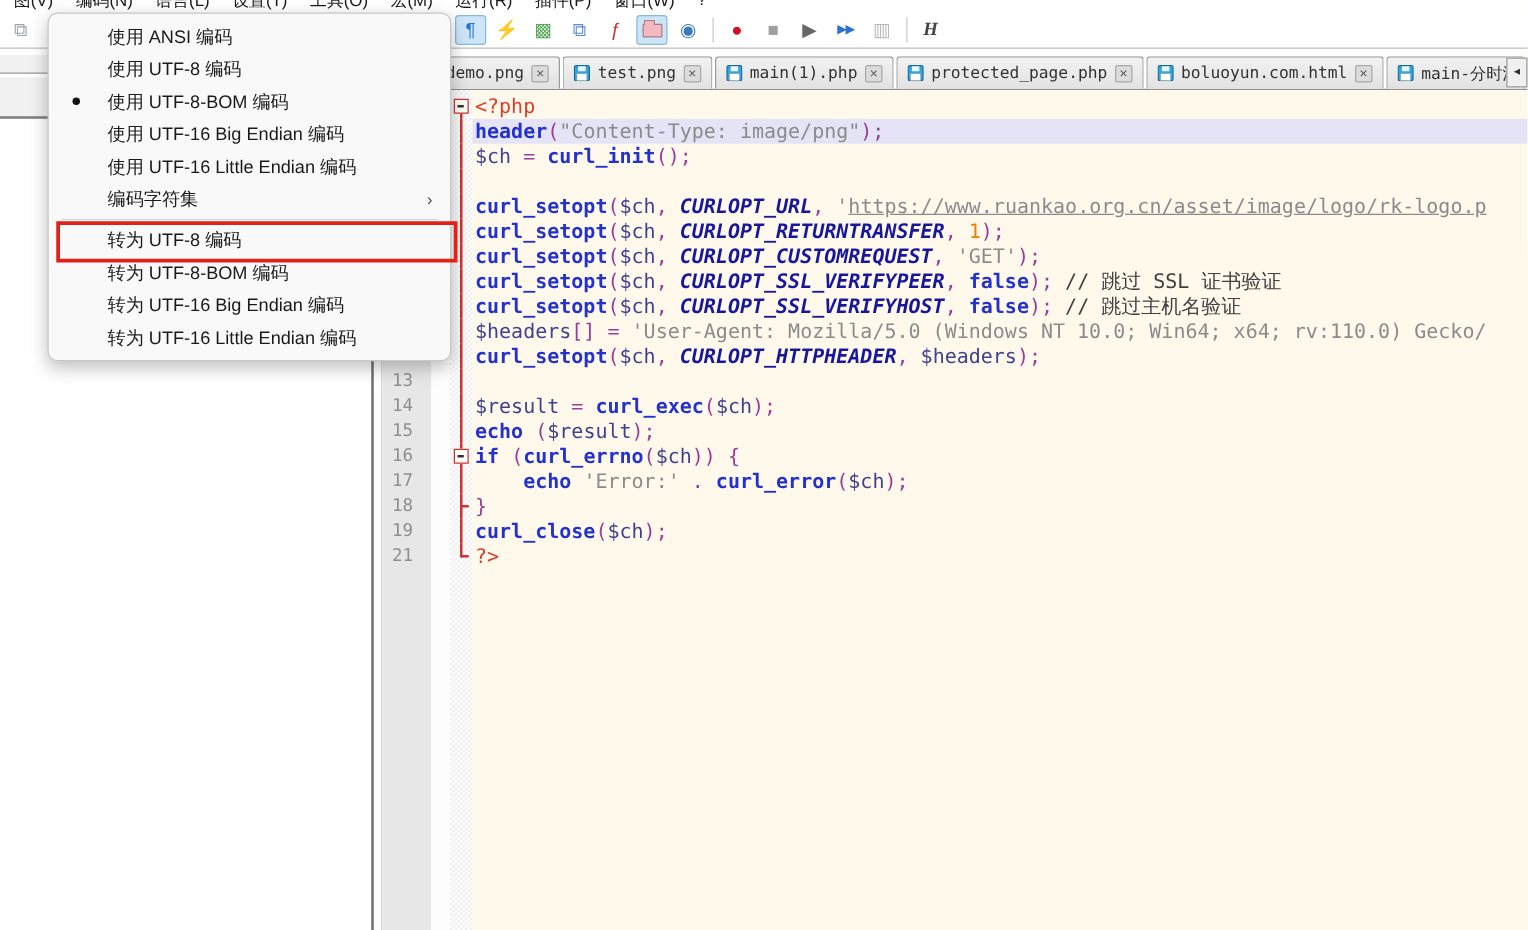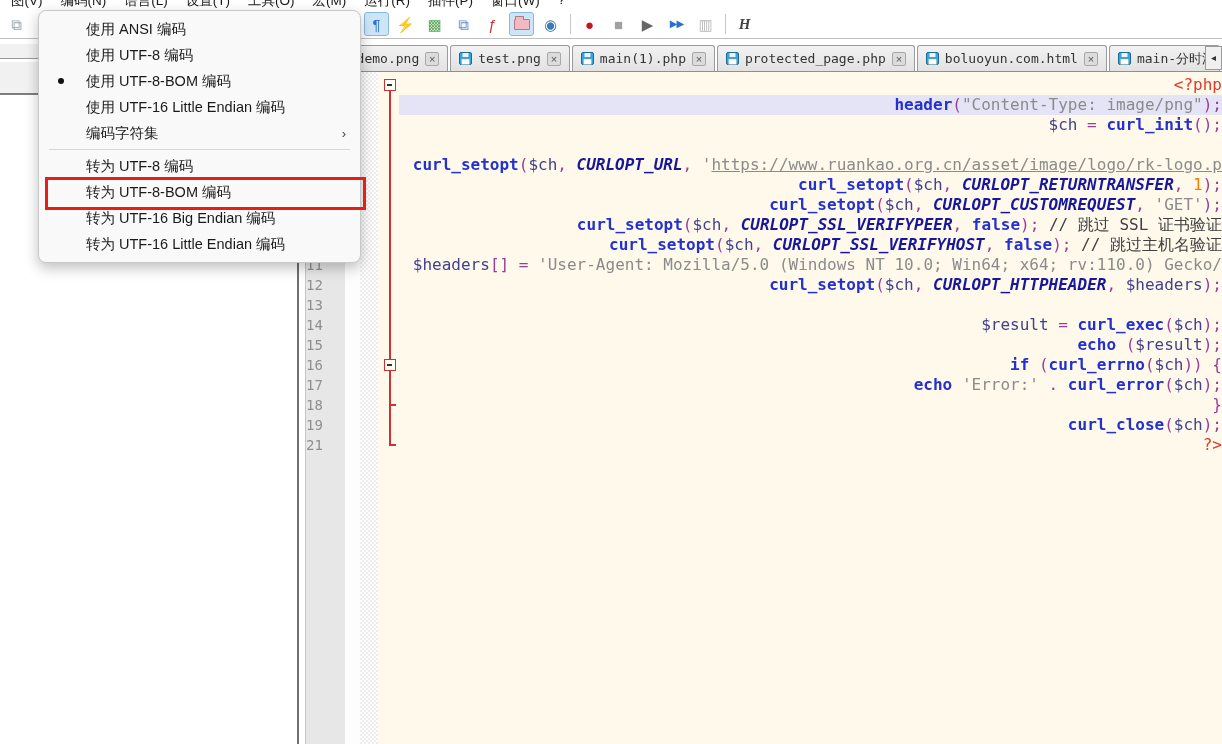--- a/index.html
+++ b/index.html
@@ -53,26 +53,26 @@
   #editor { left:306px; top:72px; width:916px; height:672px; background:#fff9ec; overflow:hidden; }
   #col-gutter { left:0; top:0; width:39px; height:672px; background:#e7e7e7; }
   #col-m2 { left:39px; top:0; width:15px; height:672px; background:#fdfdfd; }
   #col-fold { left:54px; top:0; width:18px; height:672px; background:#fff;
     background-image:linear-gradient(45deg,#ededed 25%,transparent 25%,transparent 75%,#ededed 75%),
       linear-gradient(45deg,#ededed 25%,transparent 25%,transparent 75%,#ededed 75%);
     background-size:4px 4px; background-position:0 0,2px 2px; }
   #col-text { left:72px; top:0; right:0; width:844px; height:672px; background:#fff9ec; }
   #code-rows { left:0; top:3px; width:916px; }
   .crow { display:flex; height:20px; }
-  .crow .ln { width:60px; text-align:left; padding-right:7px; color:#8f8f8f;
+  .crow .ln { width:39px; text-align:center; padding-right:7px; color:#8f8f8f;
     font:14px/20px "DejaVu Sans Mono","Liberation Mono",monospace; }
   .crow .m2 { width:15px; }
   .crow .fold { width:18px; position:relative; }
   .crow .txt { flex:1; white-space:pre; overflow:hidden; padding-left:2px;
-    font:16px/20px "DejaVu Sans Mono","Liberation Mono",monospace; color:#111;text-align:right; }
+    font:16px/20px "DejaVu Sans Mono","Liberation Mono",monospace; color:#111; }
   .crow.current .txt { background:#e4e4f6; }
   
   .fline { position:absolute; left:8px; width:2px; background:#cc3434; }
   .ftick { position:absolute; left:9px; width:6px; height:2px; top:9px; background:#cc3434; }
   .fbox { position:absolute; left:3px; top:4px; width:12px; height:12px; background:#fffdf6;
     border:1.5px solid #cc3434; }
   .fbox:after { content:""; position:absolute; left:2px; top:4px; width:5px; height:1.5px; background:#333; }
   
   .sg-tag { color:#e03c28; }
   .sg-fn { color:#2331cf; font-weight:bold; }
@@ -407,20 +407,23 @@
       <span>使用 ANSI 编码</span>
     </div>
     <div class="menu-item">
       <span>使用 UTF-8 编码</span>
     </div>
     <div class="menu-item">
       <span class="bullet"></span>
       <span>使用 UTF-8-BOM 编码</span>
     </div>
     <div class="menu-item">
+      <span>使用 UTF-16 Big Endian 编码</span>
+    </div>
+    <div class="menu-item">
       <span>使用 UTF-16 Little Endian 编码</span>
     </div>
     <div class="menu-item">
       <span>编码字符集</span>
       <span class="chev">›</span>
     </div>
     <div class="menu-sep"></div>
     <div class="menu-item">
       <span>转为 UTF-8 编码</span>
     </div>

